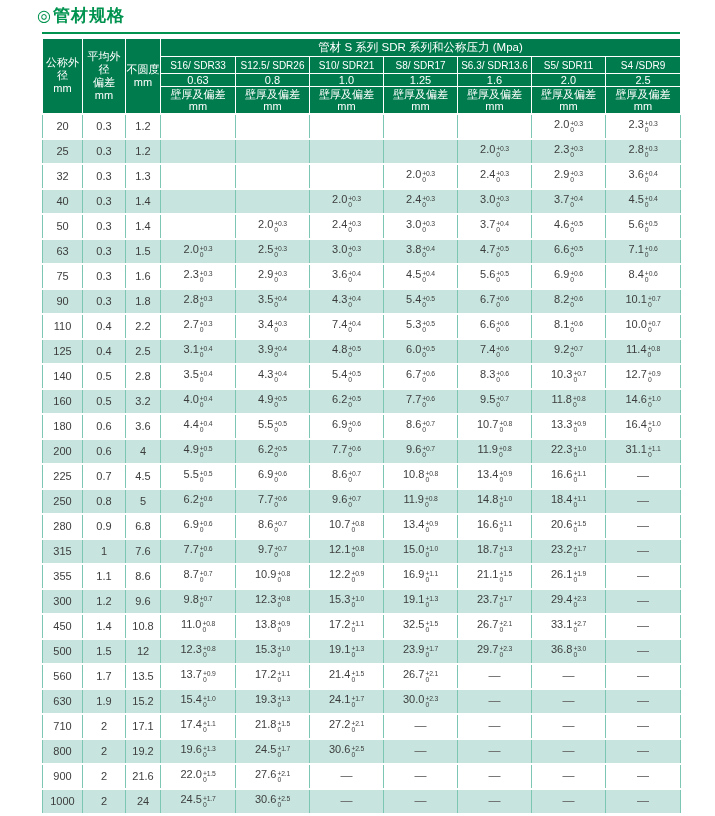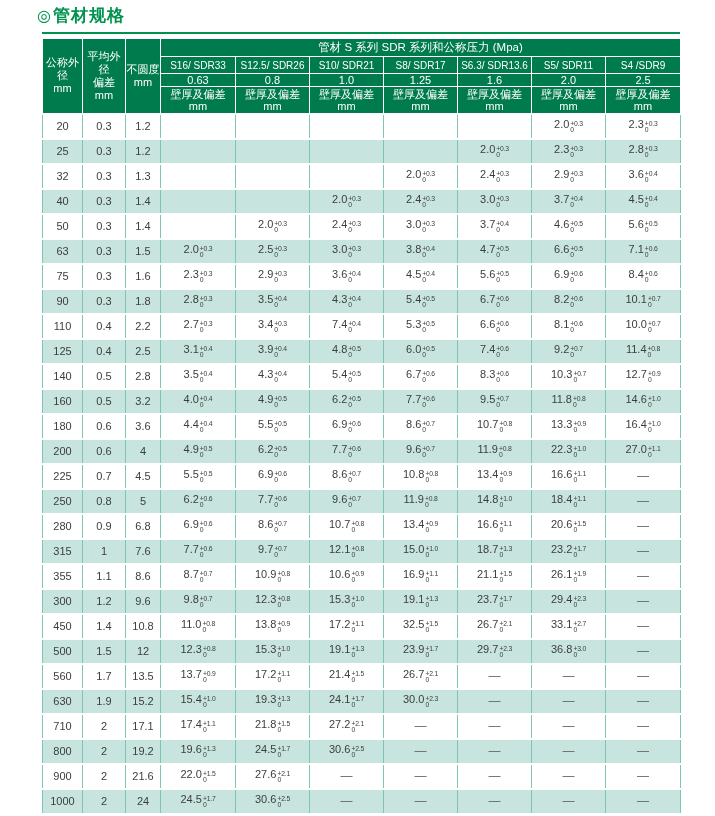--- a/index.html
+++ b/index.html
@@ -294,21 +294,21 @@
       <tr class="alt">
         <td>200</td>
         <td>0.6</td>
         <td>4</td>
         <td><span class="val">4.9</span><span class="tol"><span class="up">+0.5</span><span class="dn">0</span></span></td>
         <td><span class="val">6.2</span><span class="tol"><span class="up">+0.5</span><span class="dn">0</span></span></td>
         <td><span class="val">7.7</span><span class="tol"><span class="up">+0.6</span><span class="dn">0</span></span></td>
         <td><span class="val">9.6</span><span class="tol"><span class="up">+0.7</span><span class="dn">0</span></span></td>
         <td><span class="val">11.9</span><span class="tol"><span class="up">+0.8</span><span class="dn">0</span></span></td>
         <td><span class="val">22.3</span><span class="tol"><span class="up">+1.0</span><span class="dn">0</span></span></td>
-        <td><span class="val">27.0</span><span class="tol"><span class="up">+1.1</span><span class="dn">0</span></span></td>
+        <td><span class="val">31.1</span><span class="tol"><span class="up">+1.1</span><span class="dn">0</span></span></td>
       </tr>
       <tr>
         <td>225</td>
         <td>0.7</td>
         <td>4.5</td>
         <td><span class="val">5.5</span><span class="tol"><span class="up">+0.5</span><span class="dn">0</span></span></td>
         <td><span class="val">6.9</span><span class="tol"><span class="up">+0.6</span><span class="dn">0</span></span></td>
         <td><span class="val">8.6</span><span class="tol"><span class="up">+0.7</span><span class="dn">0</span></span></td>
         <td><span class="val">10.8</span><span class="tol"><span class="up">+0.8</span><span class="dn">0</span></span></td>
         <td><span class="val">13.4</span><span class="tol"><span class="up">+0.9</span><span class="dn">0</span></span></td>
@@ -350,21 +350,21 @@
         <td><span class="val">18.7</span><span class="tol"><span class="up">+1.3</span><span class="dn">0</span></span></td>
         <td><span class="val">23.2</span><span class="tol"><span class="up">+1.7</span><span class="dn">0</span></span></td>
         <td><span class="dash">—</span></td>
       </tr>
       <tr>
         <td>355</td>
         <td>1.1</td>
         <td>8.6</td>
         <td><span class="val">8.7</span><span class="tol"><span class="up">+0.7</span><span class="dn">0</span></span></td>
         <td><span class="val">10.9</span><span class="tol"><span class="up">+0.8</span><span class="dn">0</span></span></td>
-        <td><span class="val">10.6</span><span class="tol"><span class="up">+0.9</span><span class="dn">0</span></span></td>
+        <td><span class="val">12.2</span><span class="tol"><span class="up">+0.9</span><span class="dn">0</span></span></td>
         <td><span class="val">16.9</span><span class="tol"><span class="up">+1.1</span><span class="dn">0</span></span></td>
         <td><span class="val">21.1</span><span class="tol"><span class="up">+1.5</span><span class="dn">0</span></span></td>
         <td><span class="val">26.1</span><span class="tol"><span class="up">+1.9</span><span class="dn">0</span></span></td>
         <td><span class="dash">—</span></td>
       </tr>
       <tr class="alt">
         <td>300</td>
         <td>1.2</td>
         <td>9.6</td>
         <td><span class="val">9.8</span><span class="tol"><span class="up">+0.7</span><span class="dn">0</span></span></td>

